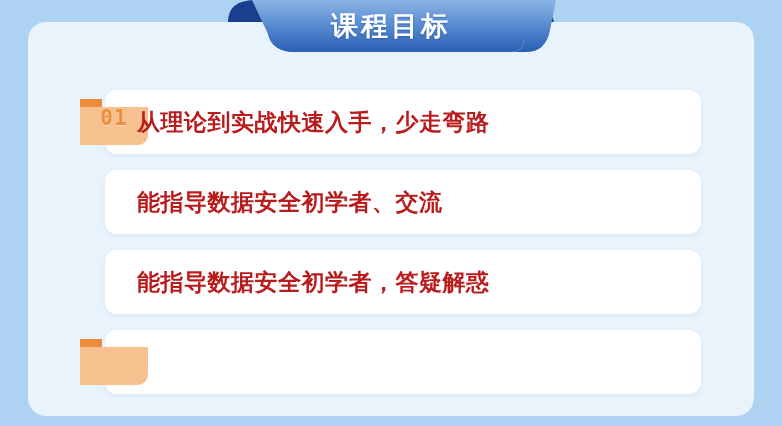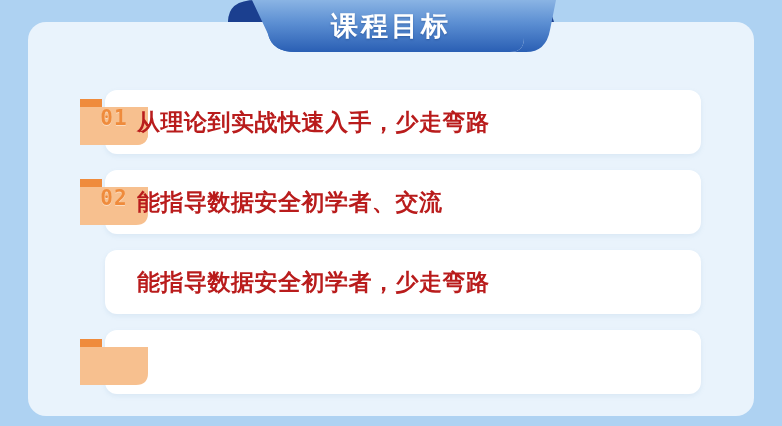--- a/index.html
+++ b/index.html
@@ -149,33 +149,26 @@
             <path d="M0 8 L68 8 Q68 8 68 8 L68 34 Q68 46 56 46 L0 46 Z" fill="#f7c08f"></path>
             <path d="M0 8 L68 8 L68 34 Q68 46 56 46 L0 46 Z" fill="#f7c08f"></path>
           </svg>
           <div class="badge-num">01</div>
         </div>
         <div class="row-text">从理论到实战快速入手，少走弯路</div>
       </div>
 
       <div class="goal-row">
         <div class="row-card"></div>
-        <div class="badge">
-          <svg width="68" height="46" viewBox="0 0 68 46" xmlns="http://www.w3.org/2000/svg">
-            <path d="M0 0 L22 0 L22 18 L0 18 Z" fill="#ef8b3c"></path>
-            <path d="M0 8 L68 8 L68 34 Q68 46 56 46 L0 46 Z" fill="#f7c08f"></path>
-          </svg>
-          <div class="badge-num">02</div>
-        </div>
         <div class="row-text">能指导数据安全初学者、交流</div>
       </div>
 
       <div class="goal-row">
         <div class="row-card"></div>
-        <div class="row-text">能指导数据安全初学者，少走弯路</div>
+        <div class="row-text">能指导数据安全初学者，答疑解惑</div>
       </div>
 
       <div class="goal-row">
         <div class="row-card"></div>
         <div class="badge">
           <svg width="68" height="46" viewBox="0 0 68 46" xmlns="http://www.w3.org/2000/svg">
             <path d="M0 0 L22 0 L22 18 L0 18 Z" fill="#ef8b3c"></path>
             <path d="M0 8 L68 8 L68 34 Q68 46 56 46 L0 46 Z" fill="#f7c08f"></path>
           </svg>
         </div>

